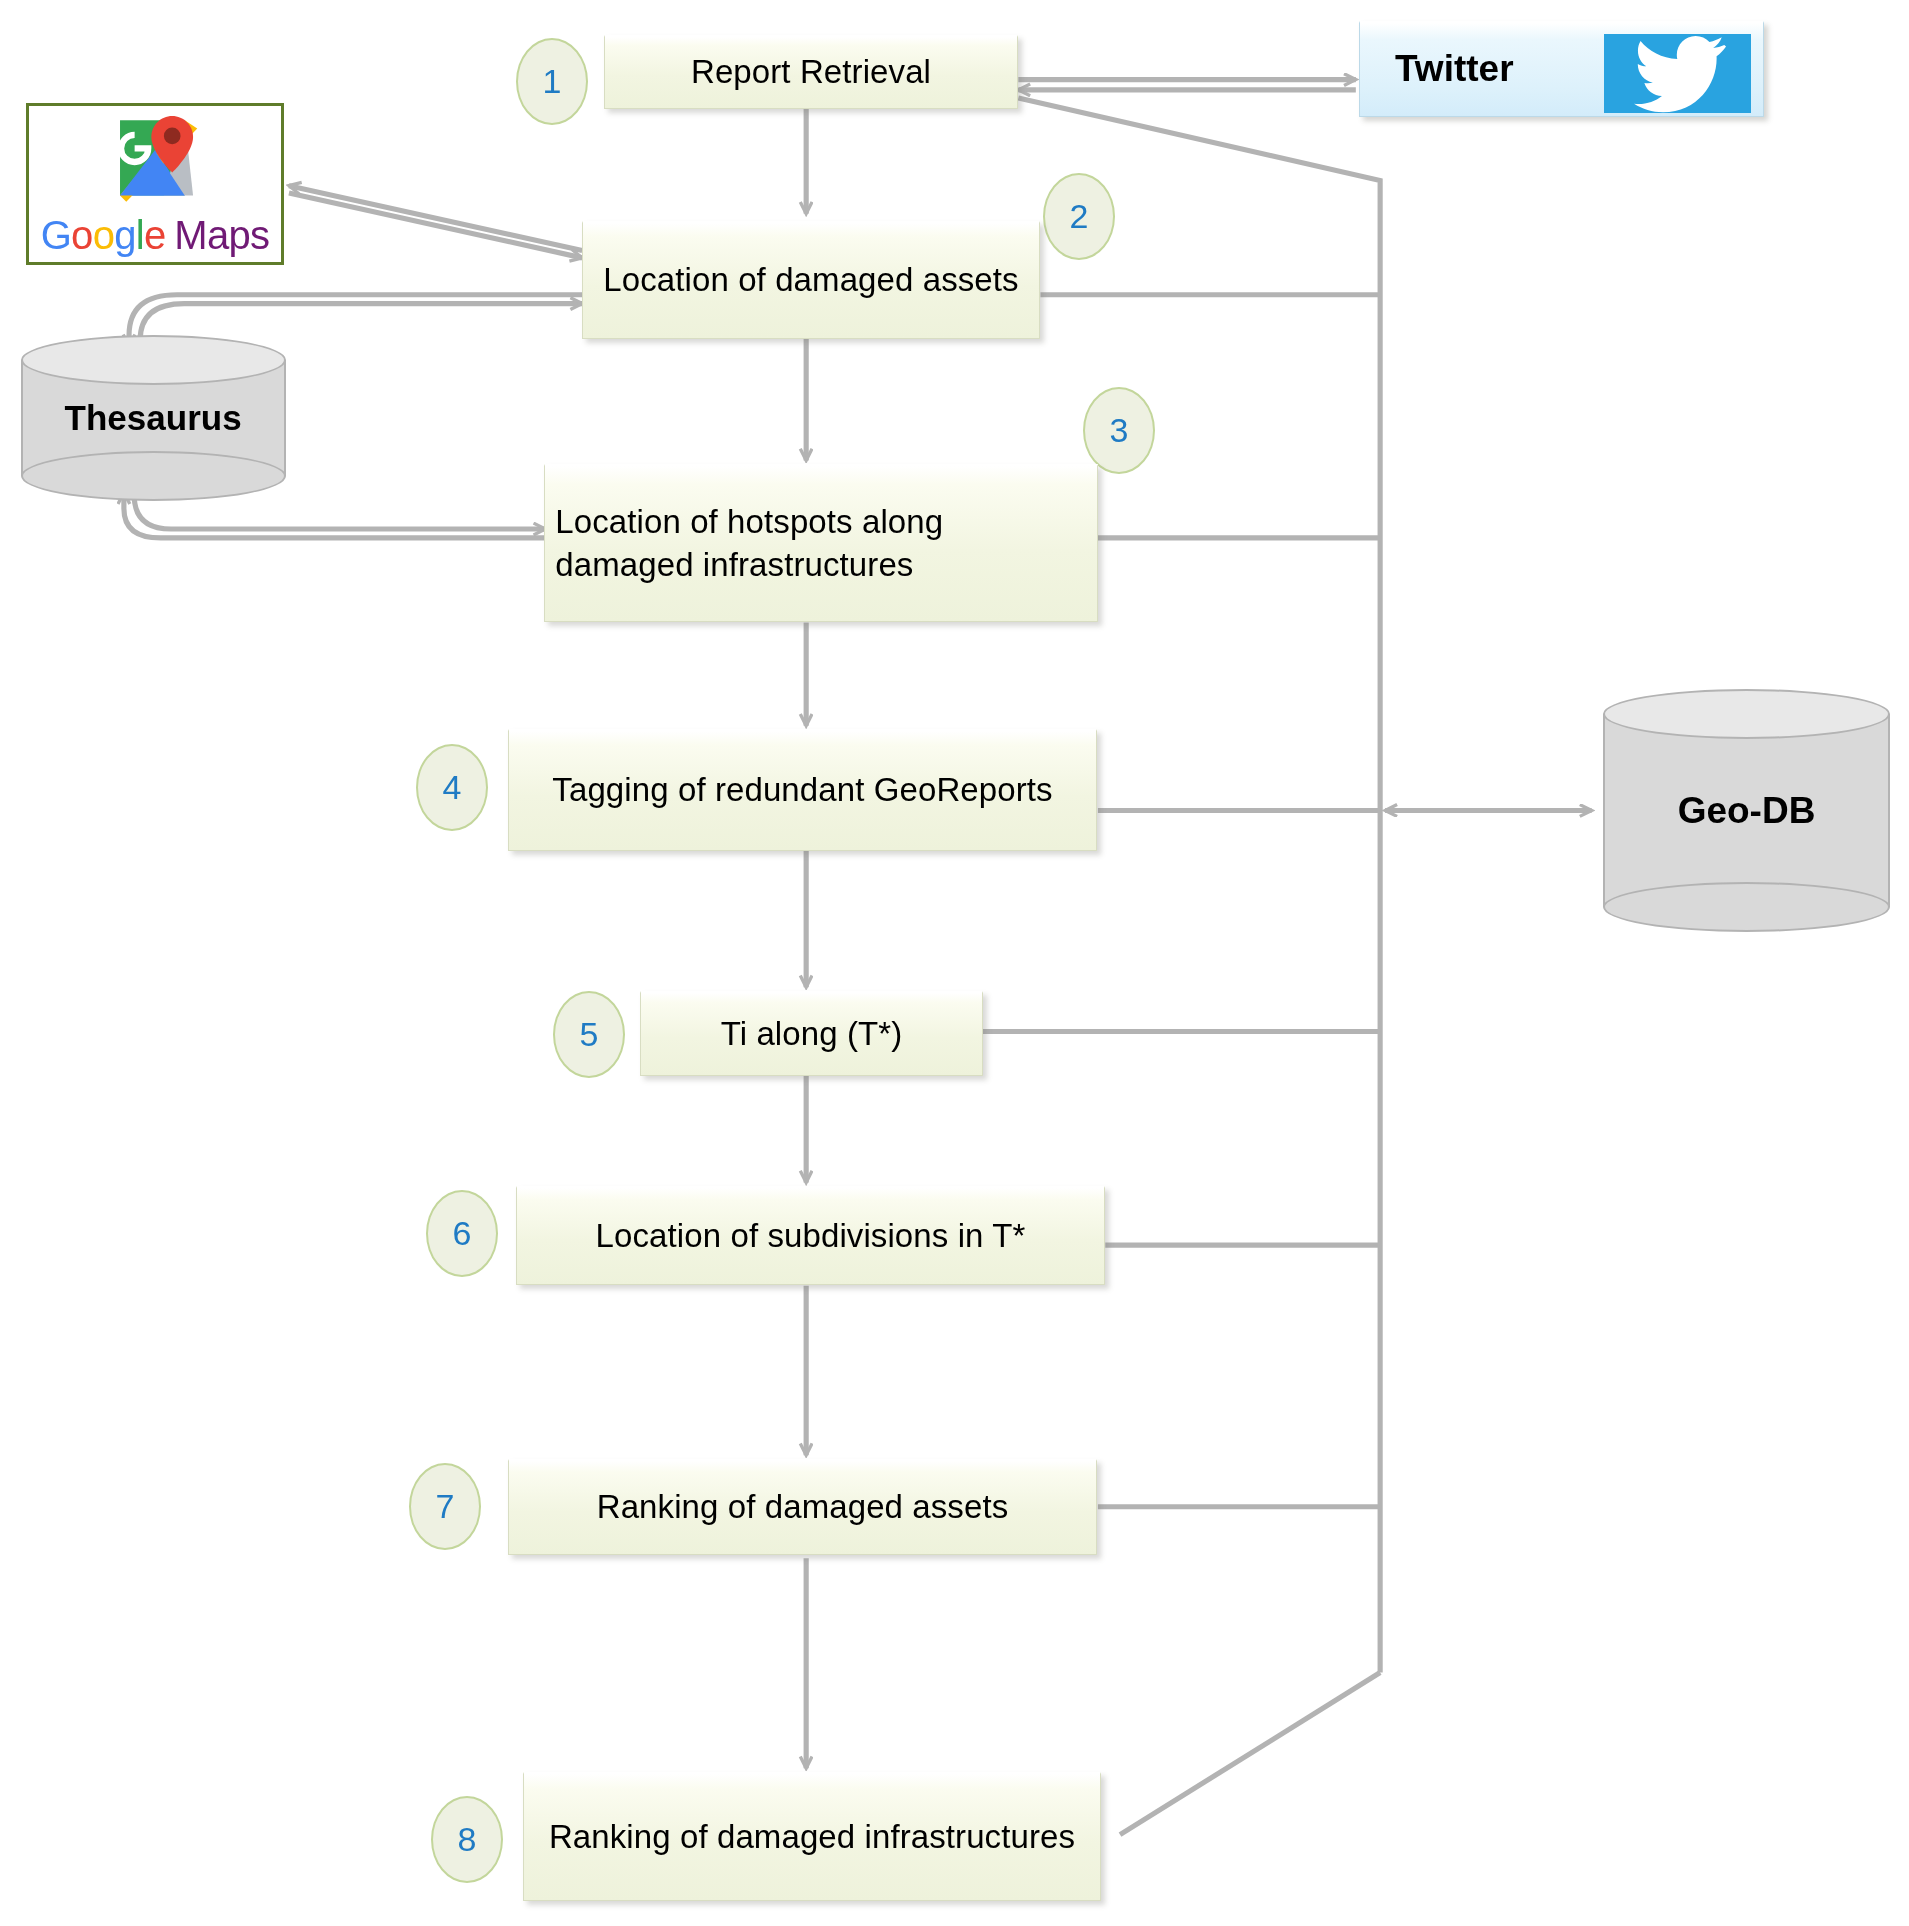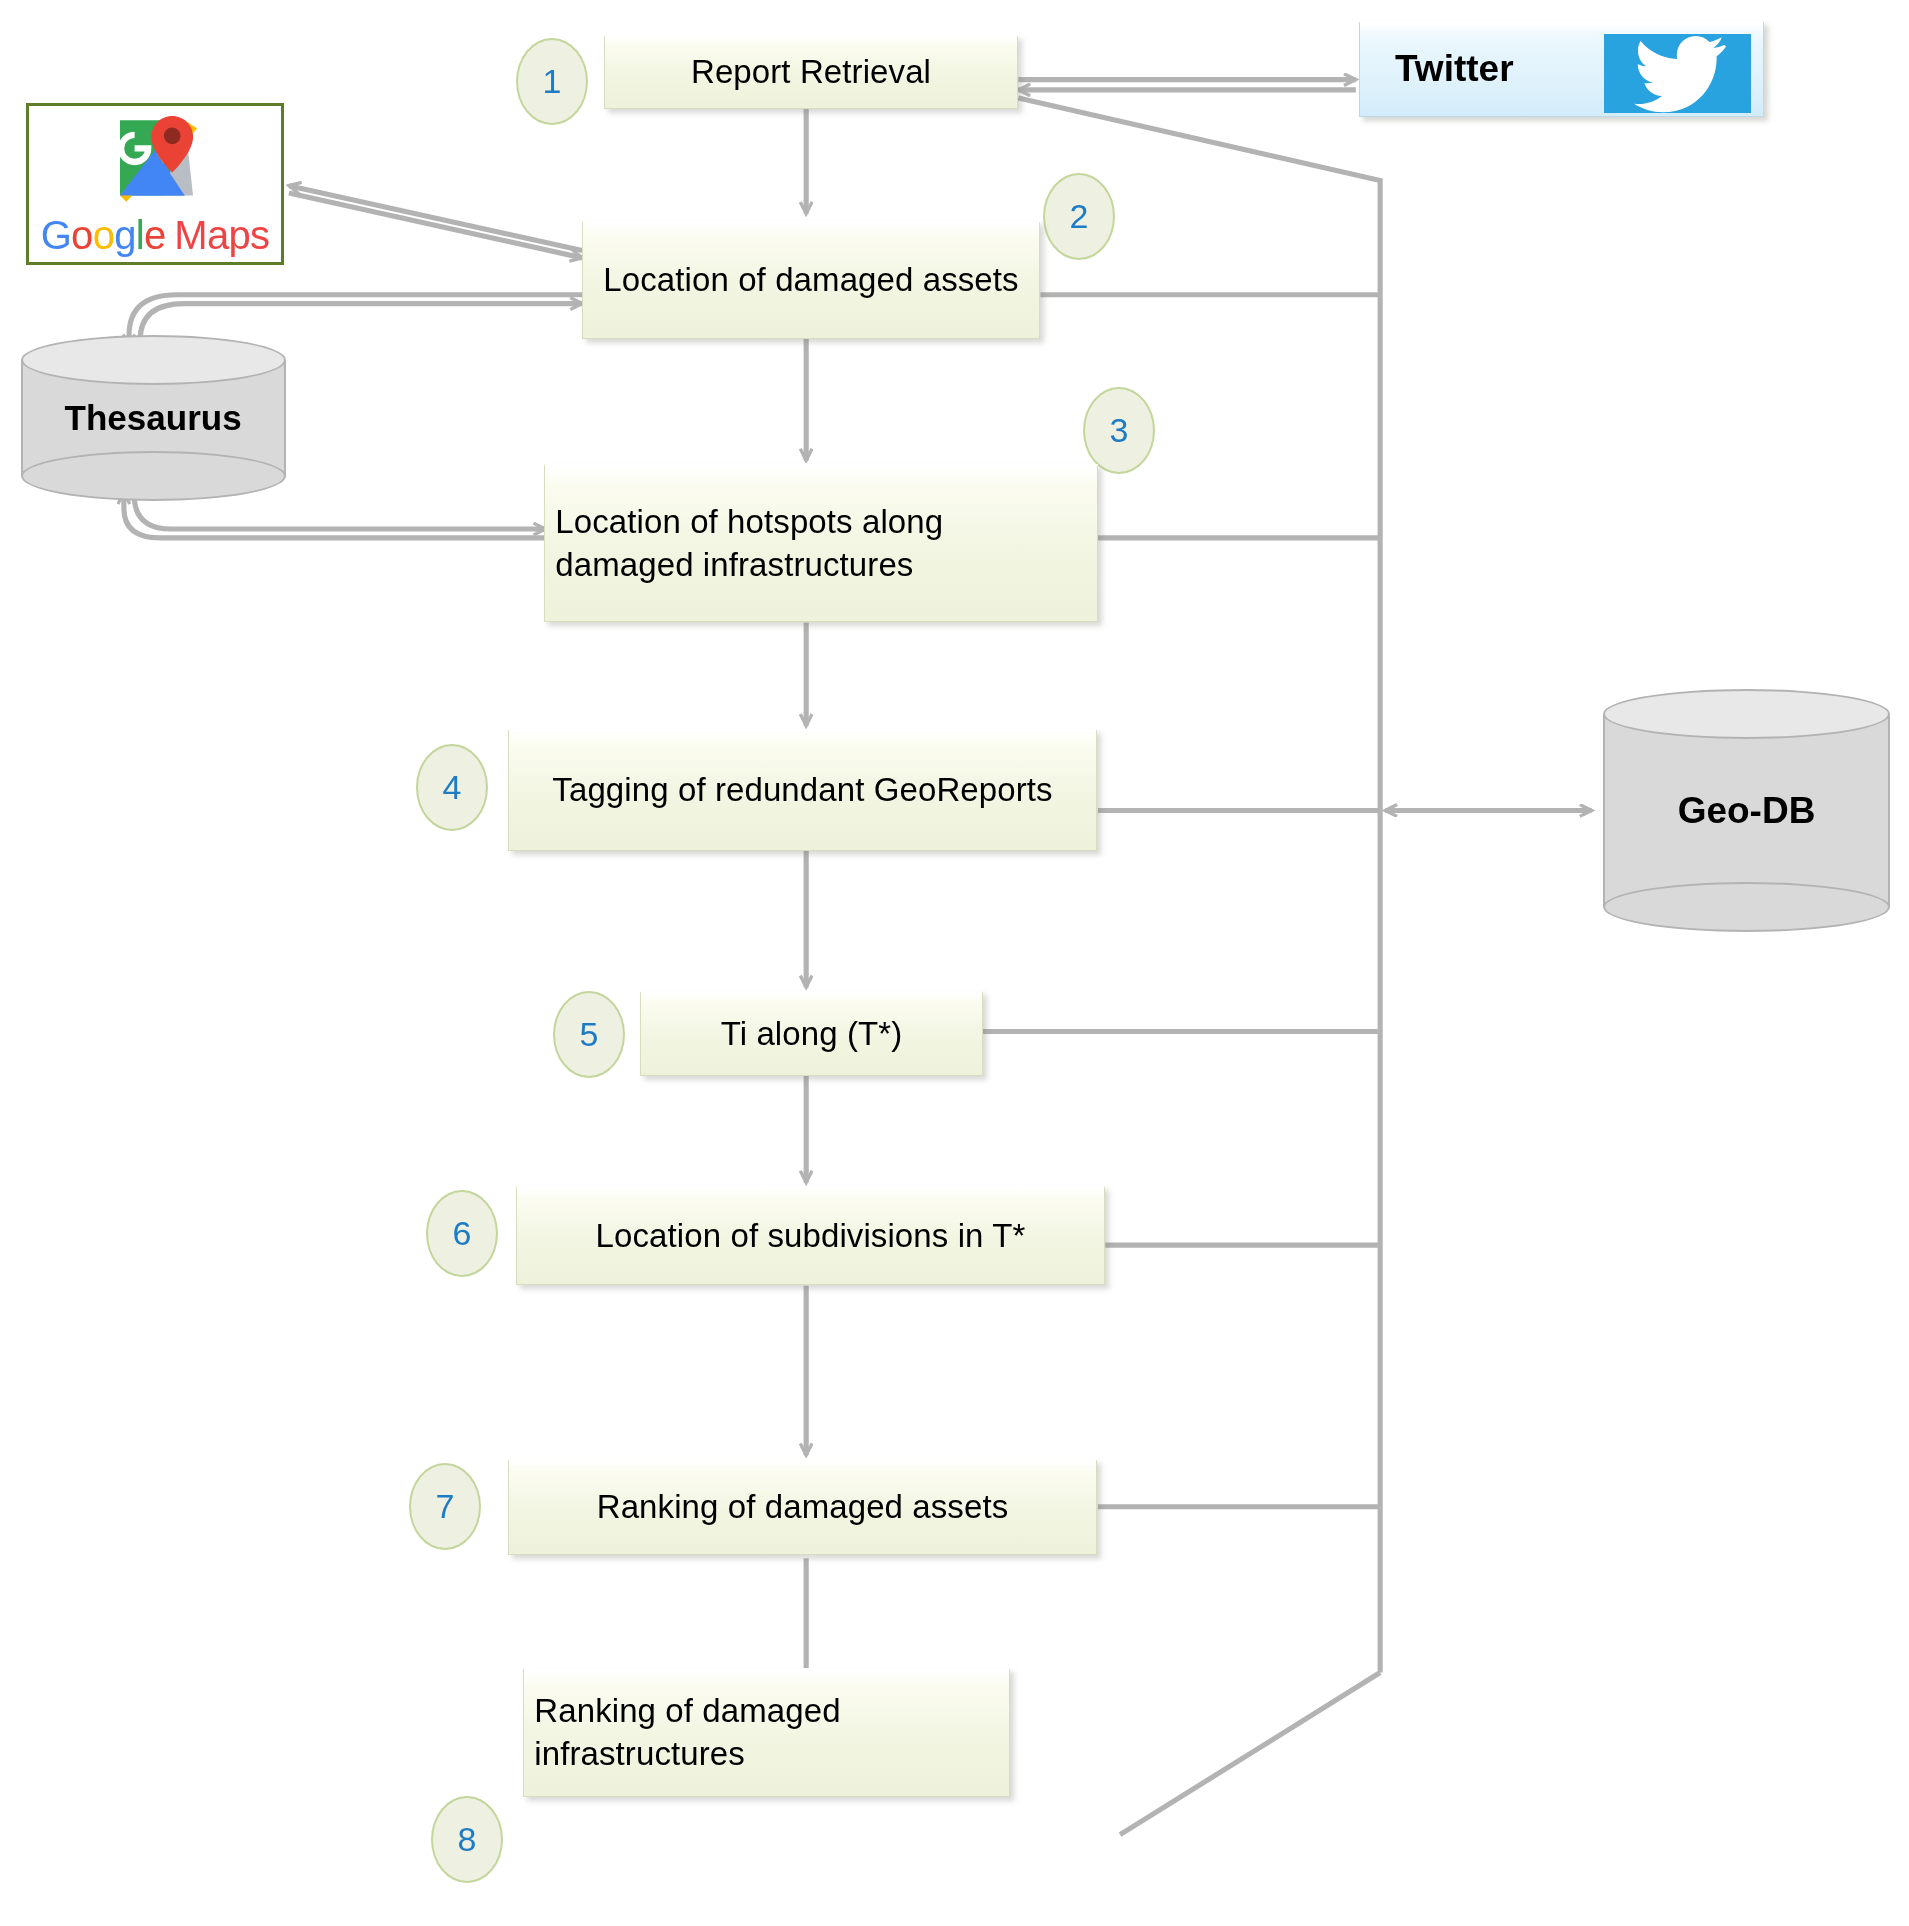--- a/index.html
+++ b/index.html
@@ -59,21 +59,21 @@
     position:absolute;box-sizing:border-box;
     background:#ffffff;
     border:3.7px solid #5f7c2a;
     display:flex;flex-direction:column;align-items:center;justify-content:center;
     padding-top:4.4px;
   }
   .gm-icon{width:111px;height:96px;}
   .gm-word{display:flex;align-items:baseline;font-size:40px;letter-spacing:-0.7px;margin-top:2.9px;}
   .gm-word span{font-family:"Liberation Sans",sans-serif;}
   .gm-b{color:#4285F4;} .gm-r{color:#EA4335;} .gm-y{color:#FBBC05;}
-  .gm-g{color:#34A853;} .gm-gray{color:#ef4444;margin-left:8.8px;}
+  .gm-g{color:#34A853;} .gm-gray{color:#701a75;margin-left:8.8px;}
 
   
   .cyl{position:absolute;}
   .cyl .body{
     position:absolute;left:0;right:0;top:25px;bottom:25px;
     background:#d9d9d9;
     border-left:2.2px solid #b3b3b3;border-right:2.2px solid #b3b3b3;
     box-sizing:border-box;
   }
   .cyl .top{
@@ -164,21 +164,21 @@
   <div class="pbox" style="left:544px;top:464px;width:554px;height:158px;">Location of hotspots along damaged infrastructures</div>
 
   <div class="pbox" style="left:508px;top:729px;width:589px;height:122px;">Tagging of redundant GeoReports</div>
 
   <div class="pbox" style="left:640px;top:991px;width:343px;height:85px;">Ti along (T*)</div>
 
   <div class="pbox" style="left:516px;top:1186px;width:589px;height:99px;">Location of subdivisions in T*</div>
 
   <div class="pbox" style="left:508px;top:1459px;width:589px;height:96px;">Ranking of damaged assets</div>
 
-  <div class="pbox" style="left:523px;top:1668px;width:487px;height:129px;">Ranking of damaged infrastructures</div>
+  <div class="pbox" style="left:523px;top:1772px;width:578px;height:129px;">Ranking of damaged infrastructures</div>
 
   <div class="twitter-node" style="left:1359px;top:20.6px;width:405px;height:96px;padding-left:35px;">
     <span class="twitter-label">Twitter</span>
     <span class="twitter-logo">
       <svg viewBox="0 0 24 24" width="111" height="94" aria-hidden="true">
         <path fill="#ffffff" d="M23.95 4.57c-.88.39-1.83.65-2.83.77 1.02-.61 1.8-1.58 2.17-2.72-.95.56-2 .97-3.13 1.2C19.26 2.86 18 2.3 16.62 2.3c-2.65 0-4.8 2.15-4.8 4.8 0 .38.04.74.12 1.1C7.96 8 4.73 6.25 2.56 3.6c-.42.72-.66 1.55-.66 2.44 0 1.66.85 3.13 2.13 3.99-.78-.02-1.52-.24-2.17-.6v.06c0 2.32 1.65 4.26 3.85 4.7-.4.12-.83.17-1.27.17-.31 0-.61-.03-.9-.08.62 1.91 2.39 3.3 4.49 3.34-1.64 1.29-3.72 2.06-5.97 2.06-.39 0-.77-.02-1.15-.07 2.13 1.37 4.66 2.16 7.38 2.16 8.85 0 13.7-7.33 13.7-13.69l-.01-.62c.94-.68 1.76-1.53 2.41-2.5z"></path>
       </svg>
     </span>
   </div>
 

